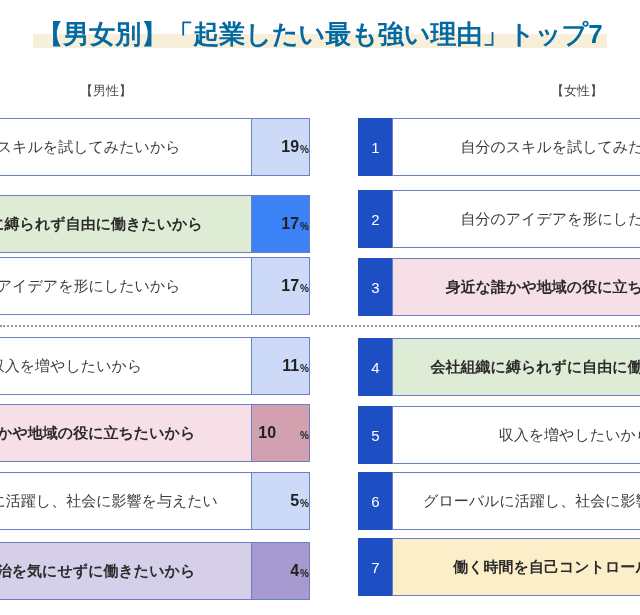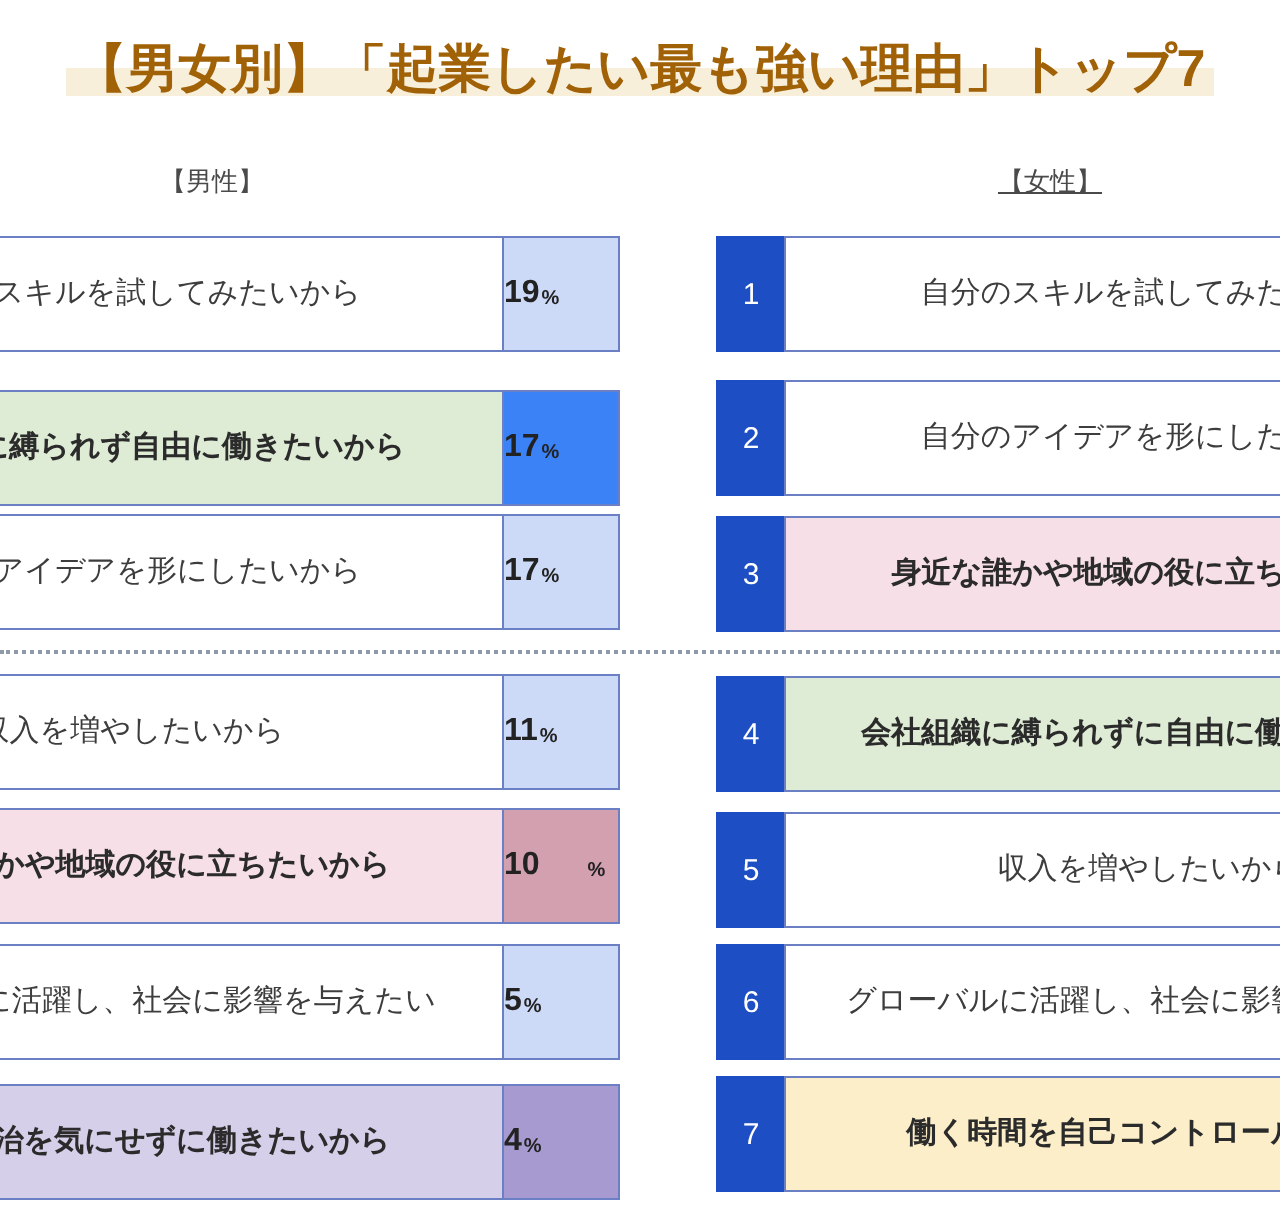--- a/index.html
+++ b/index.html
@@ -38,38 +38,38 @@
     bottom: 3px;
     height: 14px;
     background: #f7efd9;
     z-index: 0;
   }
   .title-text {
     position: relative;
     z-index: 1;
     font-size: 26px;
     font-weight: bold;
-    color: #a16207;
+    color: #0369a1;
     letter-spacing: 0px;
     white-space: nowrap;
     line-height: 34px;
   }
 
   
   .col-head {
     position: absolute;
     top: 78px;
     font-size: 13px;
     color: #4a4a4a;
     font-weight: normal;
     line-height: 26px;
     white-space: nowrap;
   }
   .col-head.male   { left: 56px;  width: 100px; text-align: center; }
-  .col-head.female { left: 475px; width: 100px; text-align: center; text-decoration: underline; }
+  .col-head.female { left: 503px; width: 100px; text-align: right; }
 
   
   .dotted-divider {
     position: absolute;
     left: 0;
     top: 325px;
     width: 640px;
     height: 0;
     border-top: 2px dotted #8f9aa8;
   }
@@ -117,21 +117,21 @@
   .label-cell .l2 { display: block; }
 
   
   .pct-cell {
     flex: 0 0 58px;
     box-sizing: border-box;
     border: 1px solid #6b7fc4;
     border-left: none;
     display: flex;
     align-items: center;
-    justify-content: flex-start;
+    justify-content: flex-end;
     background: #ccdaf7;
     color: #222222;
     font-size: 16px;
     font-weight: bold;
   }
   .pct-cell .unit {
     font-size: 10px;
     font-weight: bold;
     margin-left: 1px;
     position: relative;

